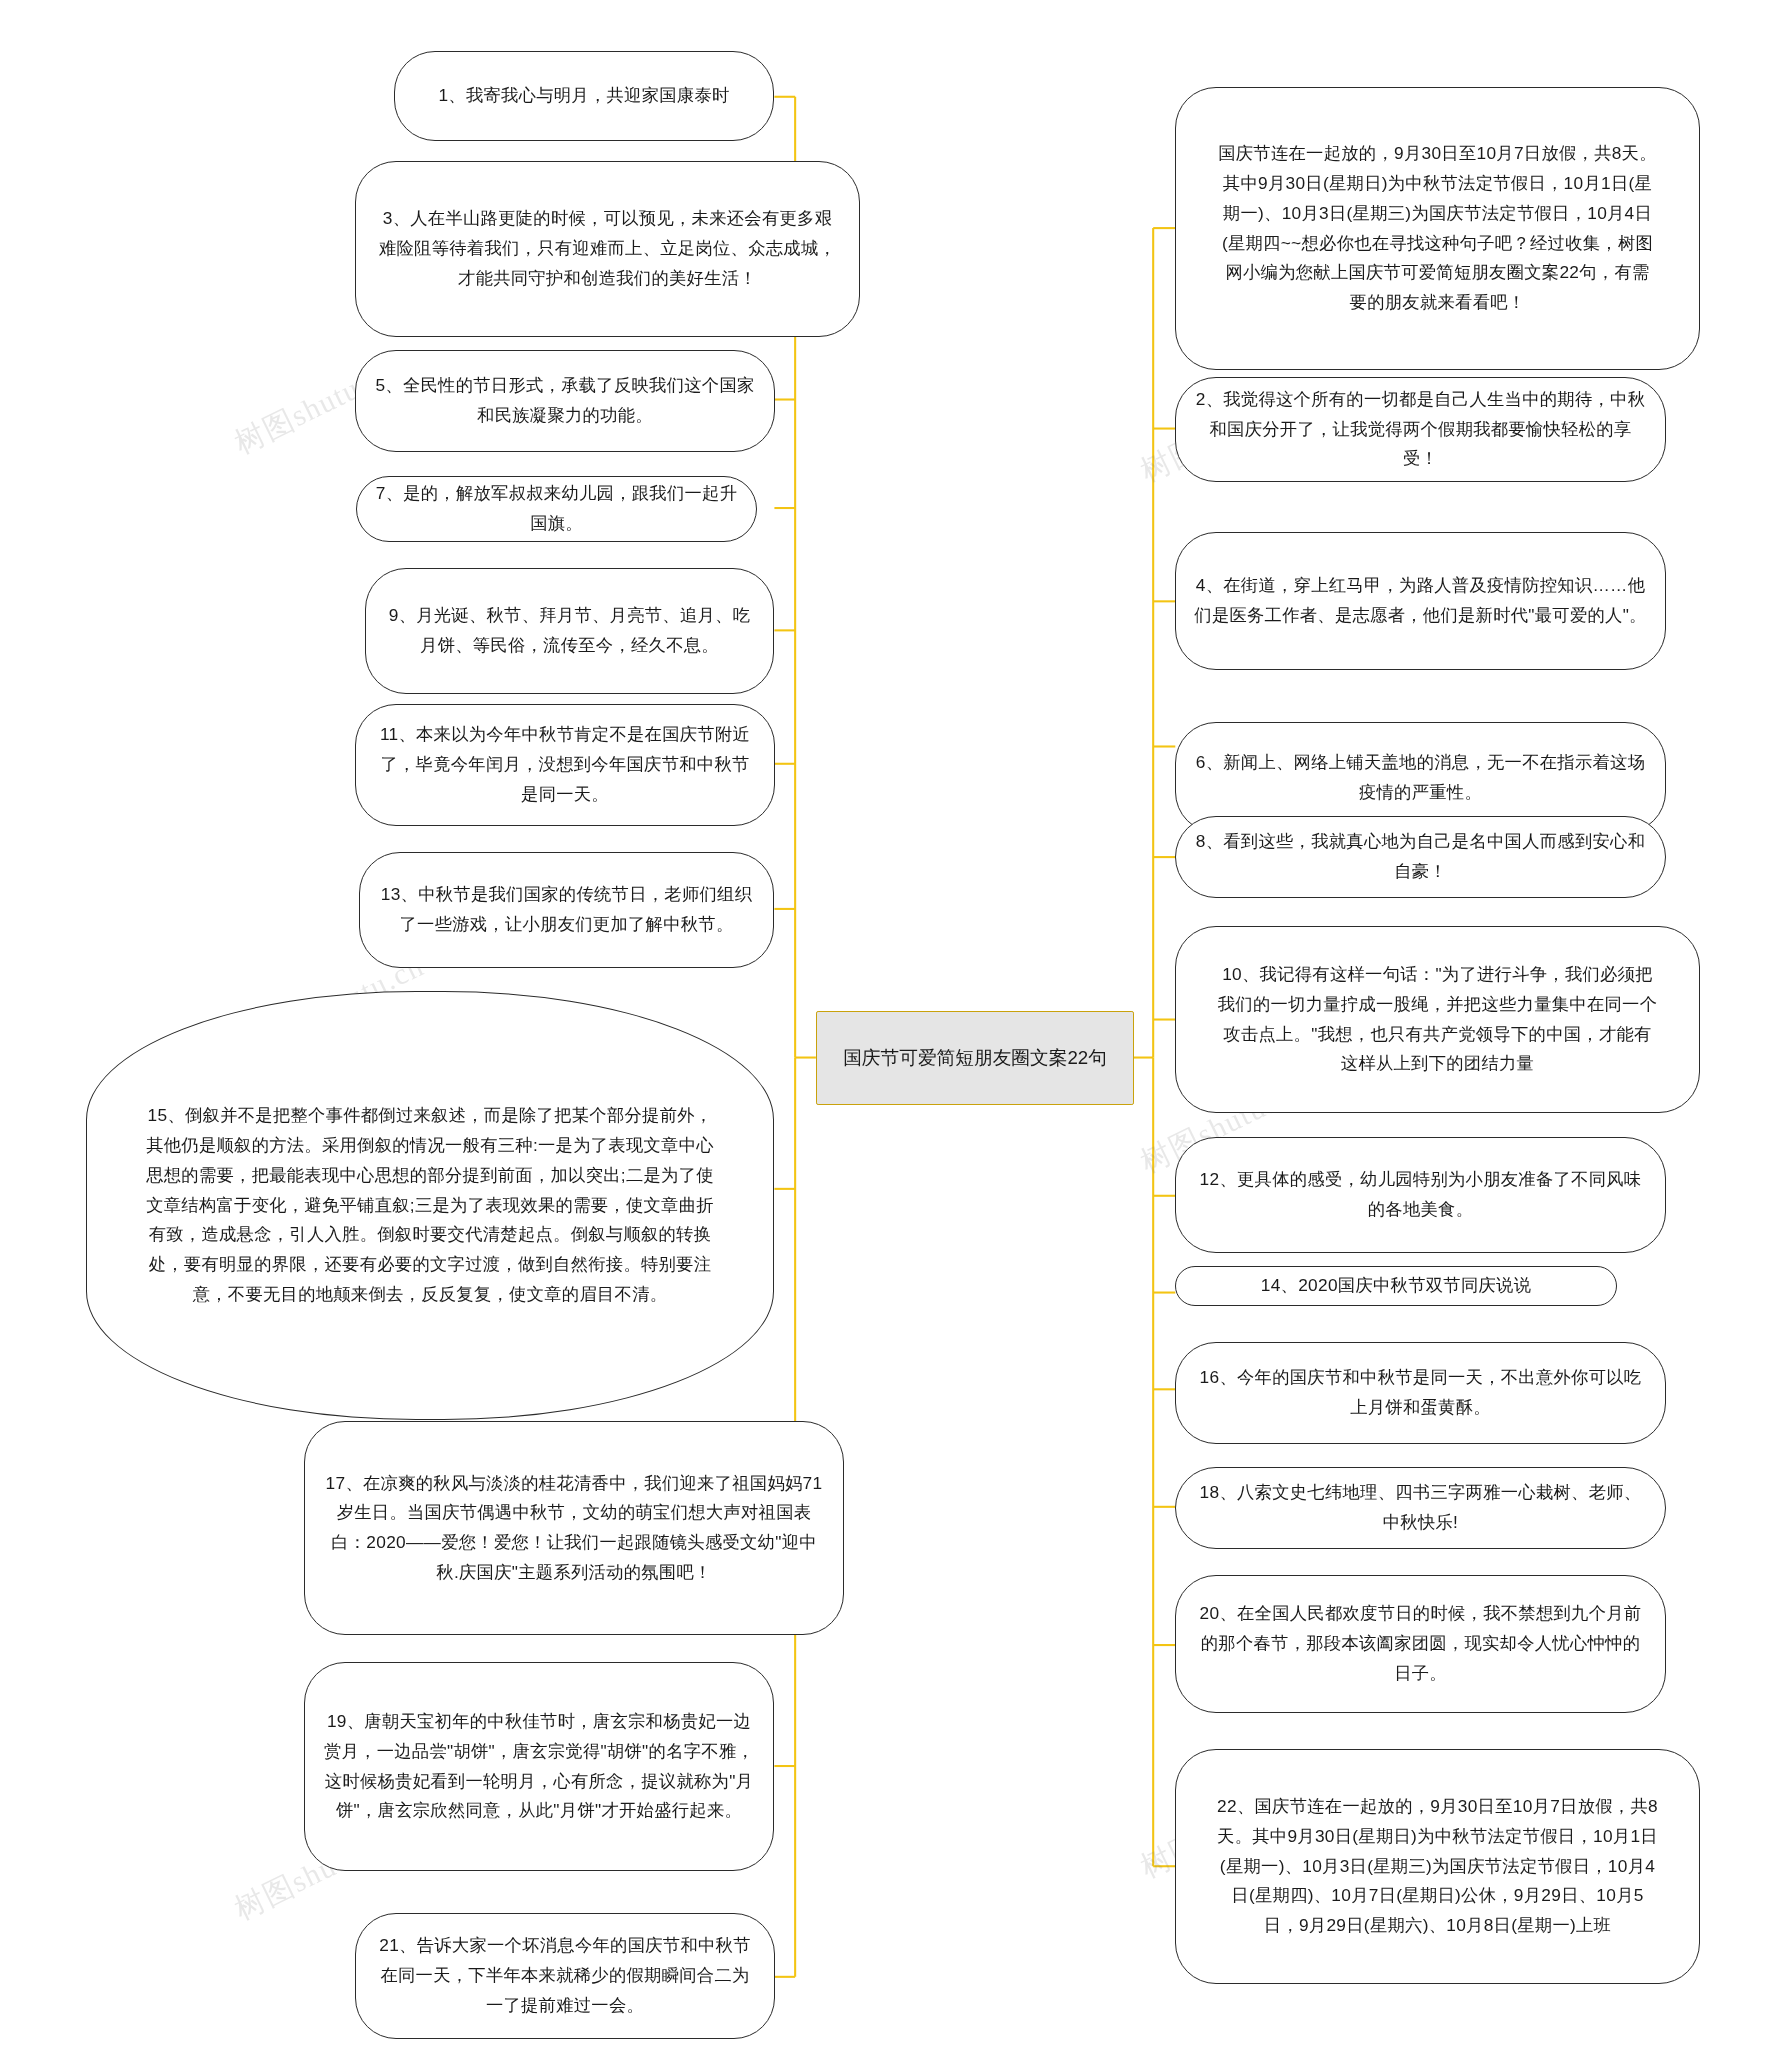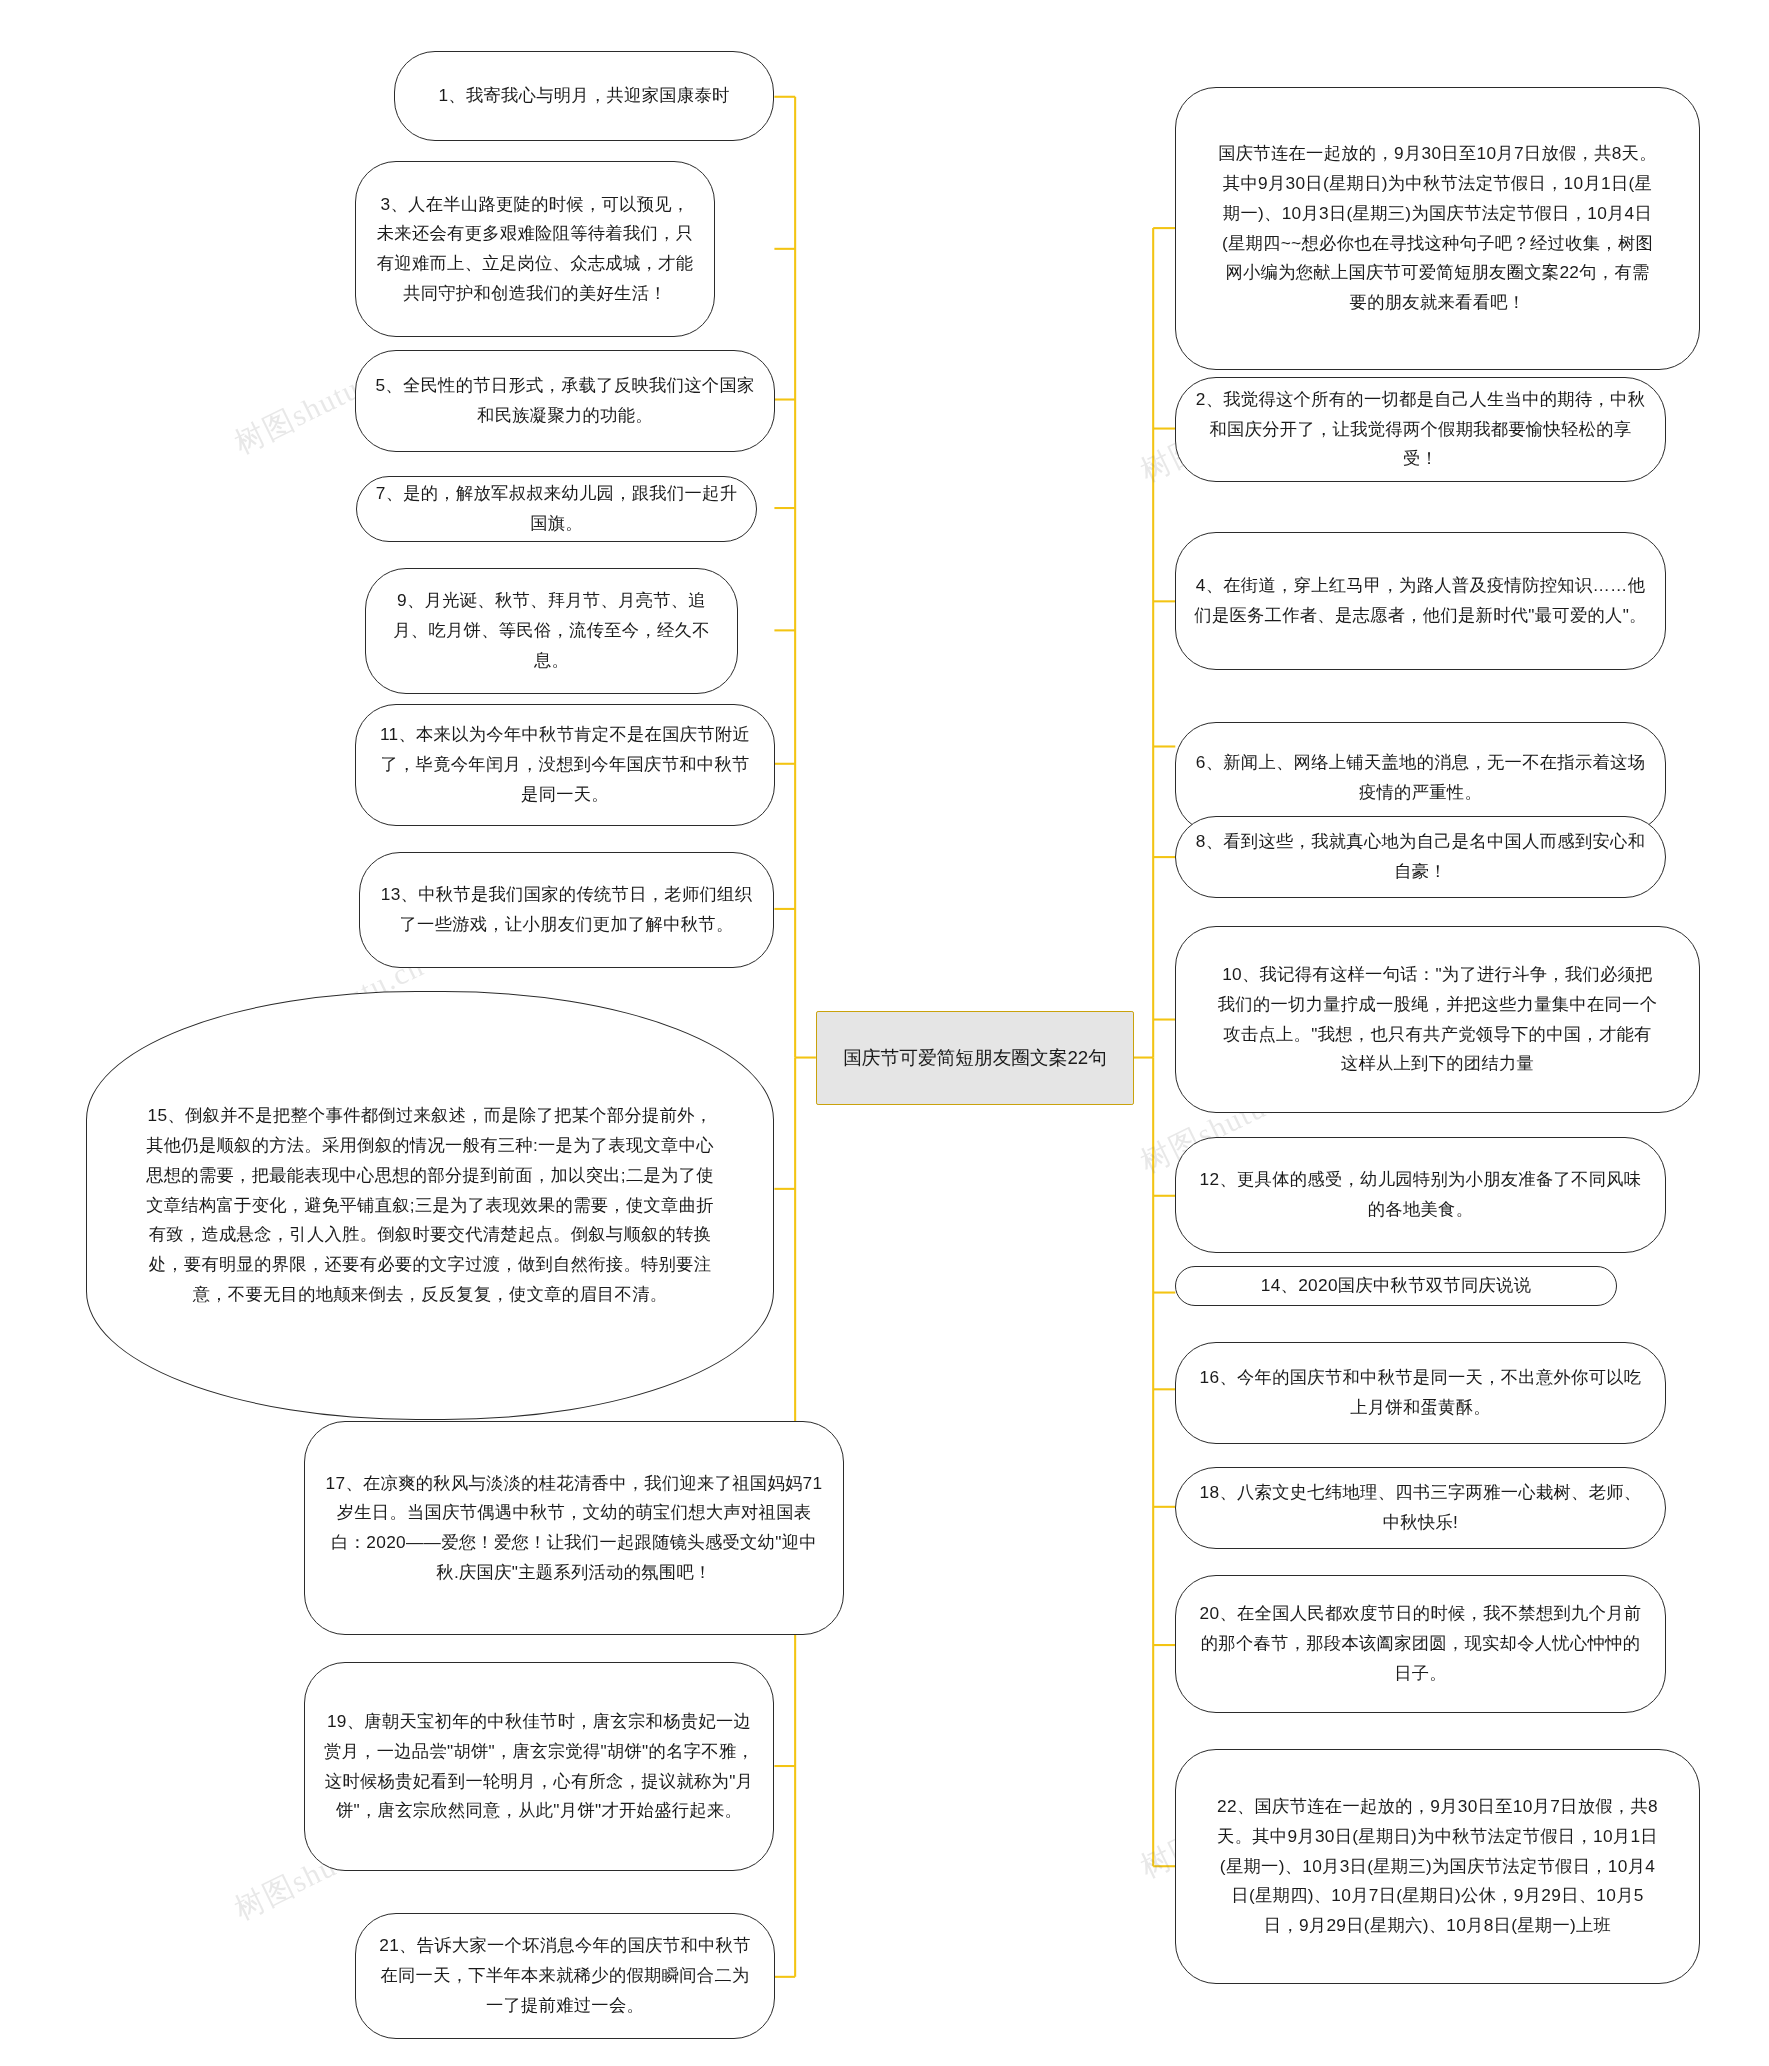--- a/index.html
+++ b/index.html
@@ -120,30 +120,30 @@
   <div class="watermark" style="left:1134px; top:1106px;">树图shutu.cn</div>
   <div class="watermark" style="left:1134px; top:1811px;">树图shutu.cn</div>
 
   <div class="center-node" style="left:816px; top:1011px; width:318px; height:94px;">
     <span class="txt">国庆节可爱简短朋友圈文案22句</span>
   </div>
 
   <div class="node left" style="left:394px; top:51px; width:380px; height:90px;">
     <span class="txt">1、我寄我心与明月，共迎家国康泰时</span>
   </div>
-  <div class="node left" style="left:355px; top:161px; width:360px; height:176px;">
+  <div class="node left" style="left:355px; top:161px; width:505px; height:176px;">
     <span class="txt">3、人在半山路更陡的时候，可以预见，未来还会有更多艰难险阻等待着我们，只有迎难而上、立足岗位、众志成城，才能共同守护和创造我们的美好生活！</span>
   </div>
   <div class="node left" style="left:355px; top:350px; width:420px; height:102px;">
     <span class="txt">5、全民性的节日形式，承载了反映我们这个国家和民族凝聚力的功能。</span>
   </div>
   <div class="node left" style="left:356px; top:476px; width:401px; height:66px;">
     <span class="txt">7、是的，解放军叔叔来幼儿园，跟我们一起升国旗。</span>
   </div>
-  <div class="node left" style="left:365px; top:568px; width:373px; height:126px;">
+  <div class="node left" style="left:365px; top:568px; width:409px; height:126px;">
     <span class="txt">9、月光诞、秋节、拜月节、月亮节、追月、吃月饼、等民俗，流传至今，经久不息。</span>
   </div>
   <div class="node left" style="left:355px; top:704px; width:420px; height:122px;">
     <span class="txt">11、本来以为今年中秋节肯定不是在国庆节附近了，毕竟今年闰月，没想到今年国庆节和中秋节是同一天。</span>
   </div>
   <div class="node left" style="left:359px; top:852px; width:415px; height:116px;">
     <span class="txt">13、中秋节是我们国家的传统节日，老师们组织了一些游戏，让小朋友们更加了解中秋节。</span>
   </div>
   <div class="node blob" style="left:86px; top:991px; width:688px; height:429px; padding:21px 55px;">
     <span class="txt">15、倒叙并不是把整个事件都倒过来叙述，而是除了把某个部分提前外，其他仍是顺叙的方法。采用倒叙的情况一般有三种:一是为了表现文章中心思想的需要，把最能表现中心思想的部分提到前面，加以突出;二是为了使文章结构富于变化，避免平铺直叙;三是为了表现效果的需要，使文章曲折有致，造成悬念，引人入胜。倒叙时要交代清楚起点。倒叙与顺叙的转换处，要有明显的界限，还要有必要的文字过渡，做到自然衔接。特别要注意，不要无目的地颠来倒去，反反复复，使文章的眉目不清。</span>

